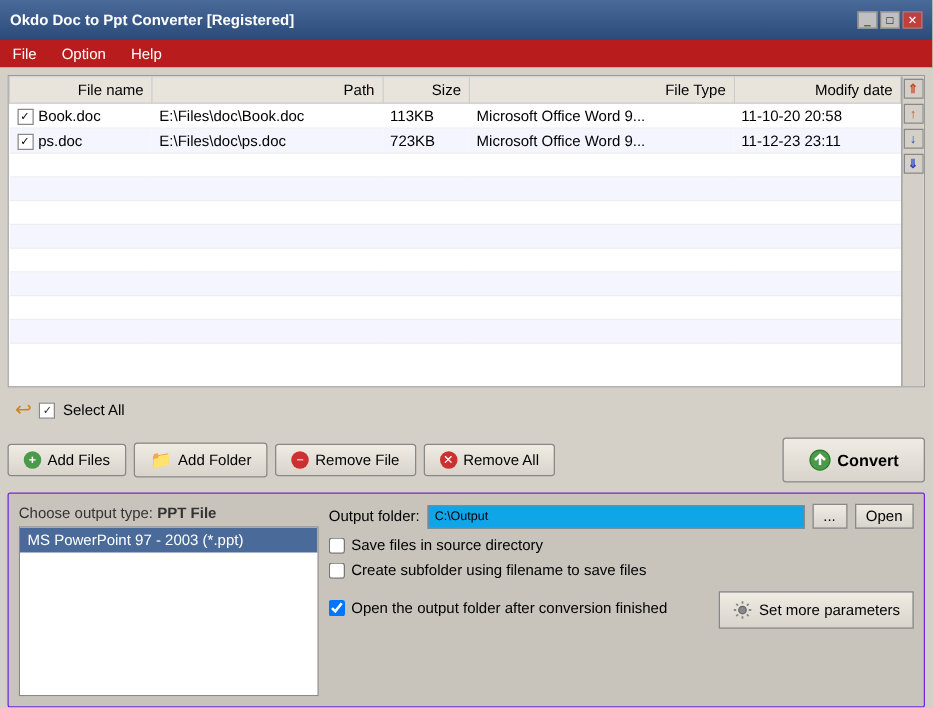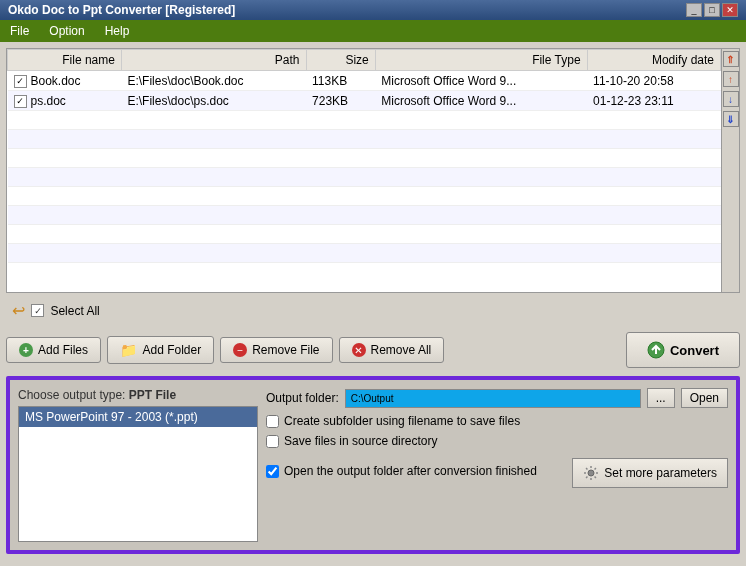--- a/index.html
+++ b/index.html
@@ -13,21 +13,21 @@
     }
 
     
     .title-bar {
       background: linear-gradient(to bottom, #4a6a9a, #2a4a7a);
       color: white;
       padding: 4px 8px;
       display: flex;
       justify-content: space-between;
       align-items: center;
-      height: 20px;
+      height: 32px;
     }
     .title-bar-title {
       font-size: 12px;
       font-weight: bold;
     }
     .title-bar-controls {
       display: flex;
       gap: 2px;
     }
     .title-btn {
@@ -39,21 +39,21 @@
       align-items: center;
       justify-content: center;
       font-size: 9px;
       cursor: pointer;
       color: #000;
     }
     .title-btn.close { background: #c04040; color: white; }
 
     
     .menu-bar {
-      background: #4d7c0f;
+      background: #b91c1c;
       display: flex;
       padding: 2px 4px;
       gap: 8px;
     }
     .menu-item {
       color: white;
       padding: 2px 6px;
       cursor: pointer;
       font-size: 12px;
     }
@@ -193,21 +193,21 @@
       justify-content: center;
       color: white;
       font-size: 10px;
     }
 
     
     .bottom-panel {
       display: flex;
       gap: 8px;
       background: #c8c4bc;
-      border: 4px solid #6d28d9;
+      border: 1px solid #6d28d9;
       padding: 8px;
       border-radius: 2px;
     }
 
     .output-type-panel {
       flex: 0 0 240px;
     }
     .output-type-label {
       margin-bottom: 4px;
       color: #333;
@@ -347,21 +347,21 @@
             <tr class="file-row">
     <td>
       <span style="display:inline-flex;align-items:center;gap:4px;">
         <span style="width:13px;height:13px;border:1px solid #888;background:white;display:inline-flex;align-items:center;justify-content:center;font-size:9px;">✓</span>
         ps.doc
       </span>
     </td>
     <td>E:\Files\doc\ps.doc</td>
     <td>723KB</td>
     <td>Microsoft Office Word 9...</td>
-    <td>01-12-23 23:11</td>
+    <td>11-12-23 23:11</td>
   </tr>
             <tr class="file-row">
               <td colspan="5" style="height:18px;">&nbsp;</td>
             </tr>
             <tr class="file-row">
               <td colspan="5" style="height:18px;">&nbsp;</td>
             </tr>
             <tr class="file-row">
               <td colspan="5" style="height:18px;">&nbsp;</td>
             </tr>
@@ -437,26 +437,26 @@
 
     <div class="output-settings">
       <div class="output-folder-row">
         <span class="output-folder-label">Output folder:</span>
         <input class="output-folder-input" type="text" value="C:\Output" style="">
         <button class="btn-small">...</button>
         <button class="btn-small">Open</button>
       </div>
 
       <div class="checkbox-row">
+        <input type="checkbox" id="cb1" style="">
+        <label for="cb1">Save files in source directory</label>
+      </div>
+      <div class="checkbox-row">
         <input type="checkbox" id="cb2" style="">
         <label for="cb2">Create subfolder using filename to save files</label>
-      </div>
-      <div class="checkbox-row">
-        <input type="checkbox" id="cb1" style="">
-        <label for="cb1">Save files in source directory</label>
       </div>
       <div style="display:flex; align-items:center; justify-content:space-between;">
         <div class="checkbox-row">
           <input type="checkbox" id="cb3" checked="" style="">
           <label for="cb3">Open the output folder after conversion finished</label>
         </div>
         <button class="btn-set-params">
           <svg width="16" height="16" viewBox="0 0 16 16">
             <circle cx="8" cy="8" r="3" fill="#888" stroke="#666" stroke-width="1"></circle>
             <path d="M8 1 L8 3 M8 13 L8 15 M1 8 L3 8 M13 8 L15 8 M3.05 3.05 L4.46 4.46 M11.54 11.54 L12.95 12.95 M12.95 3.05 L11.54 4.46 M4.46 11.54 L3.05 12.95" stroke="#888" stroke-width="1.5" fill="none"></path>

